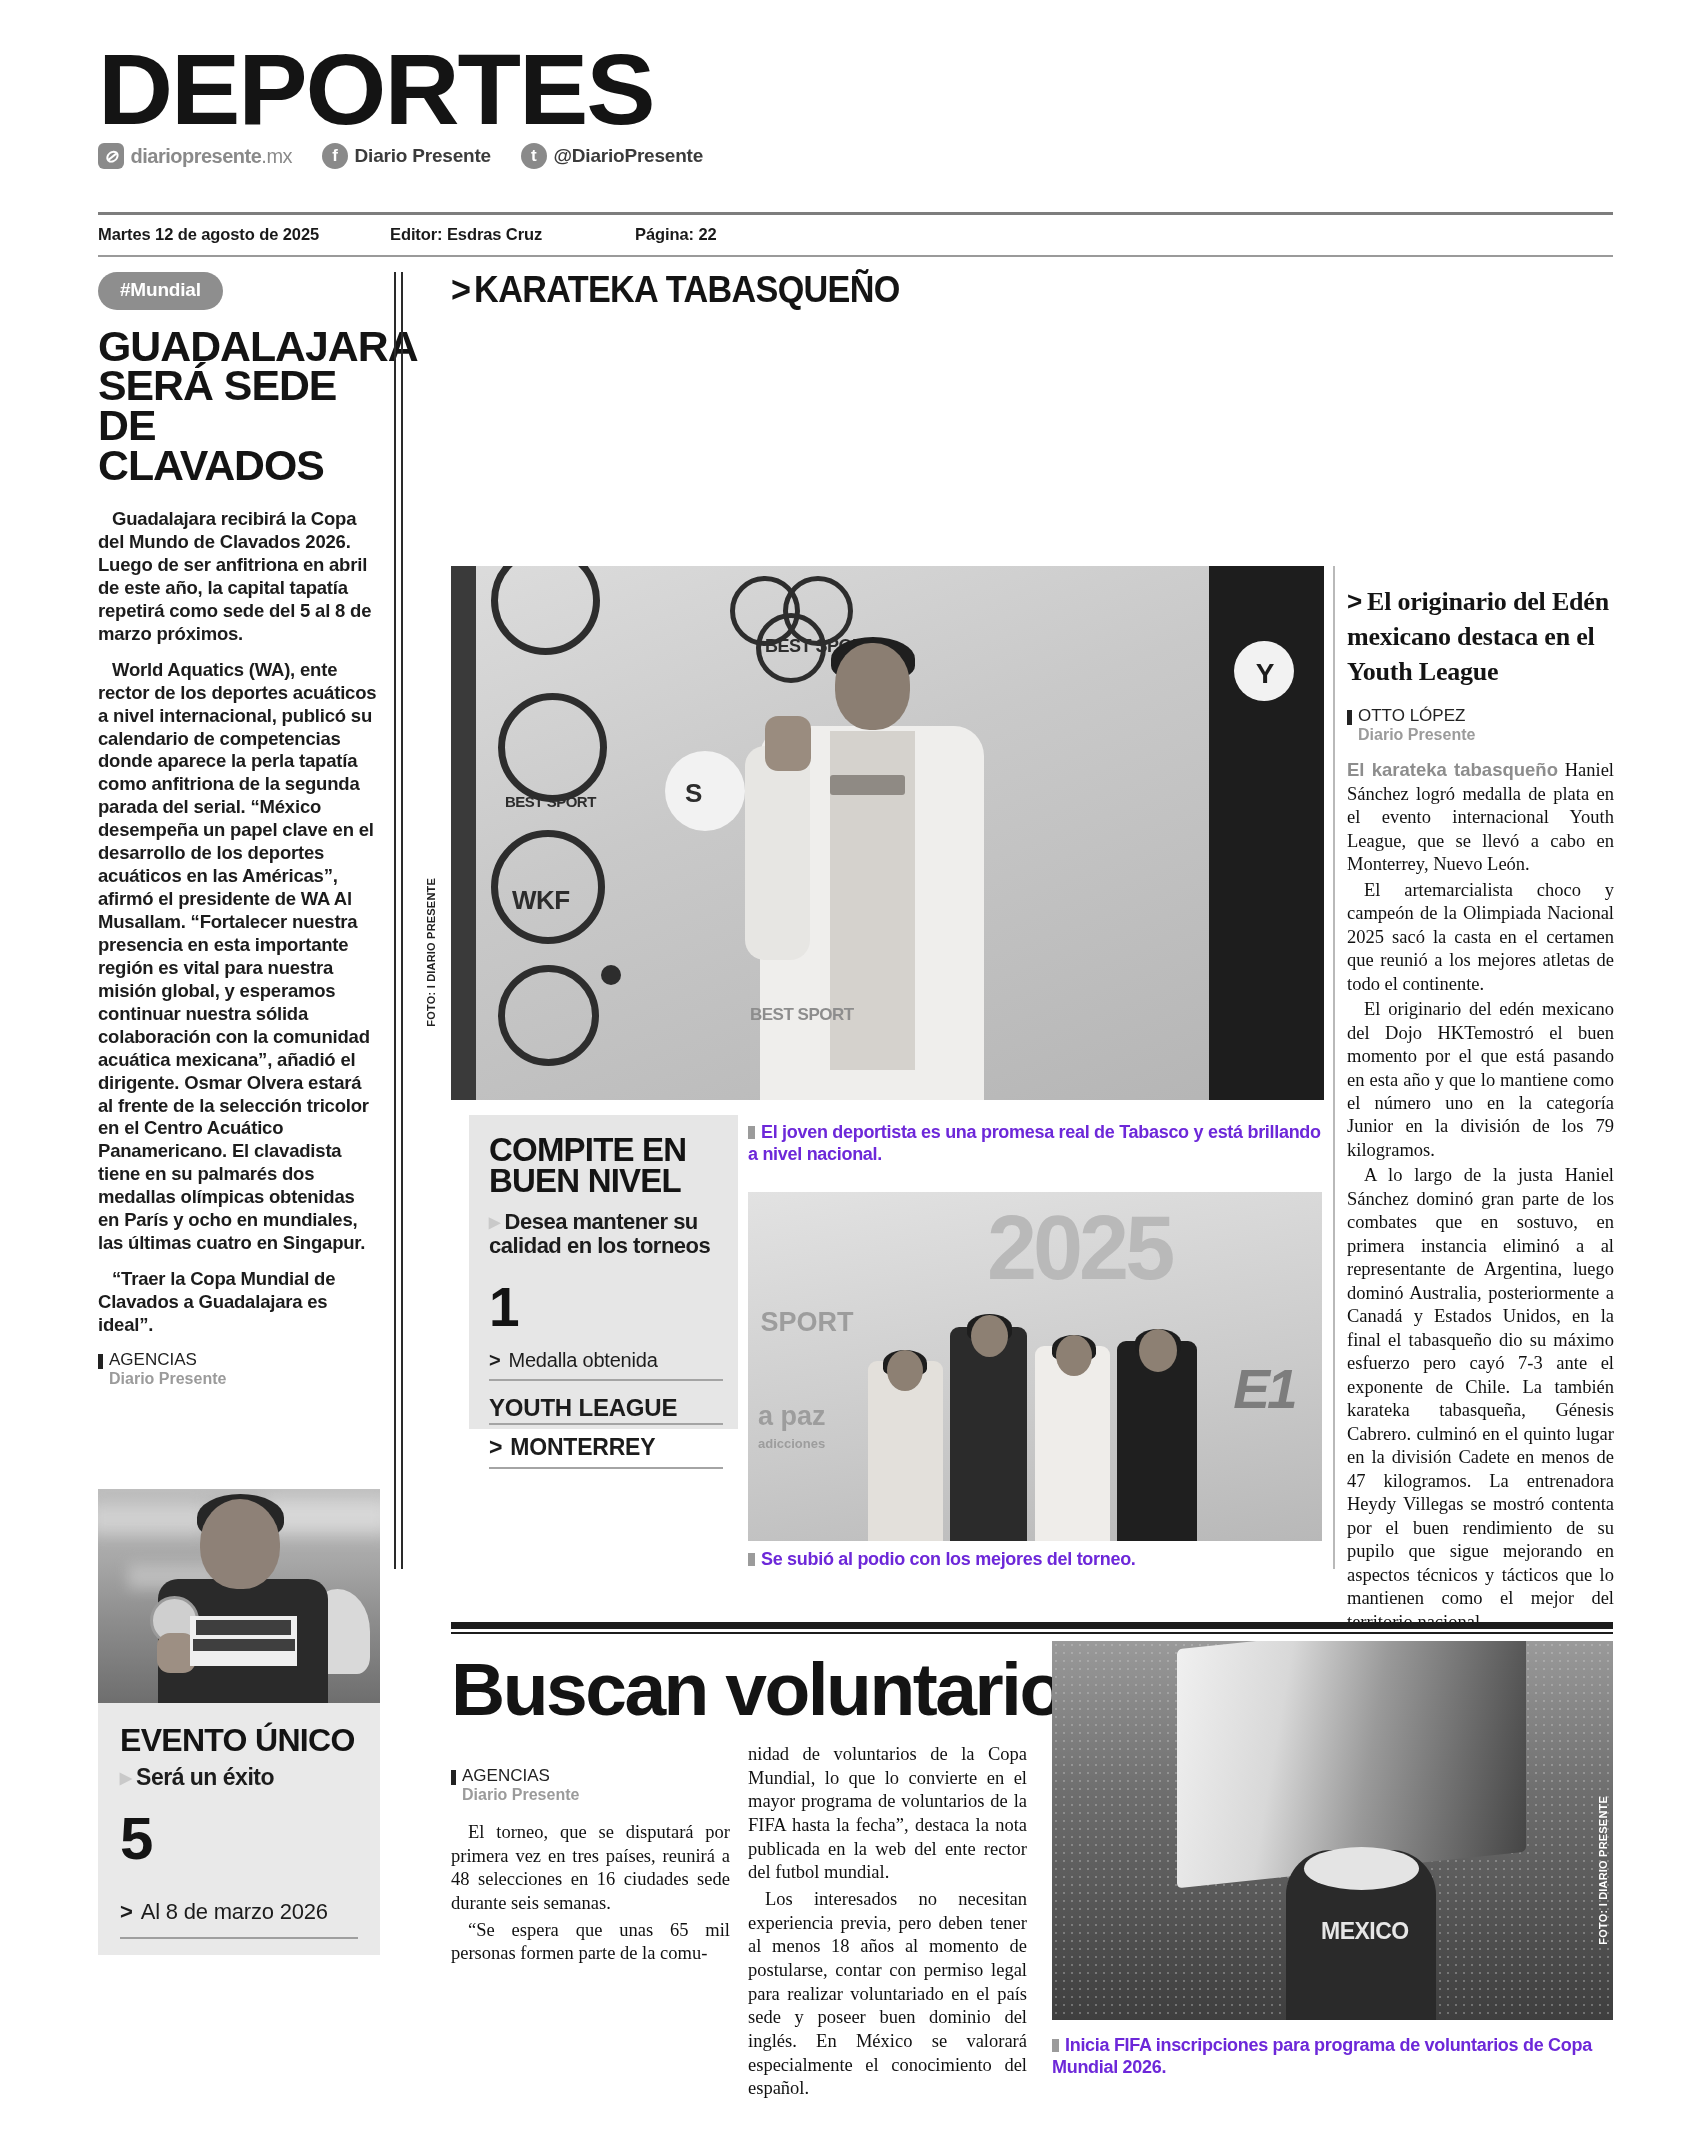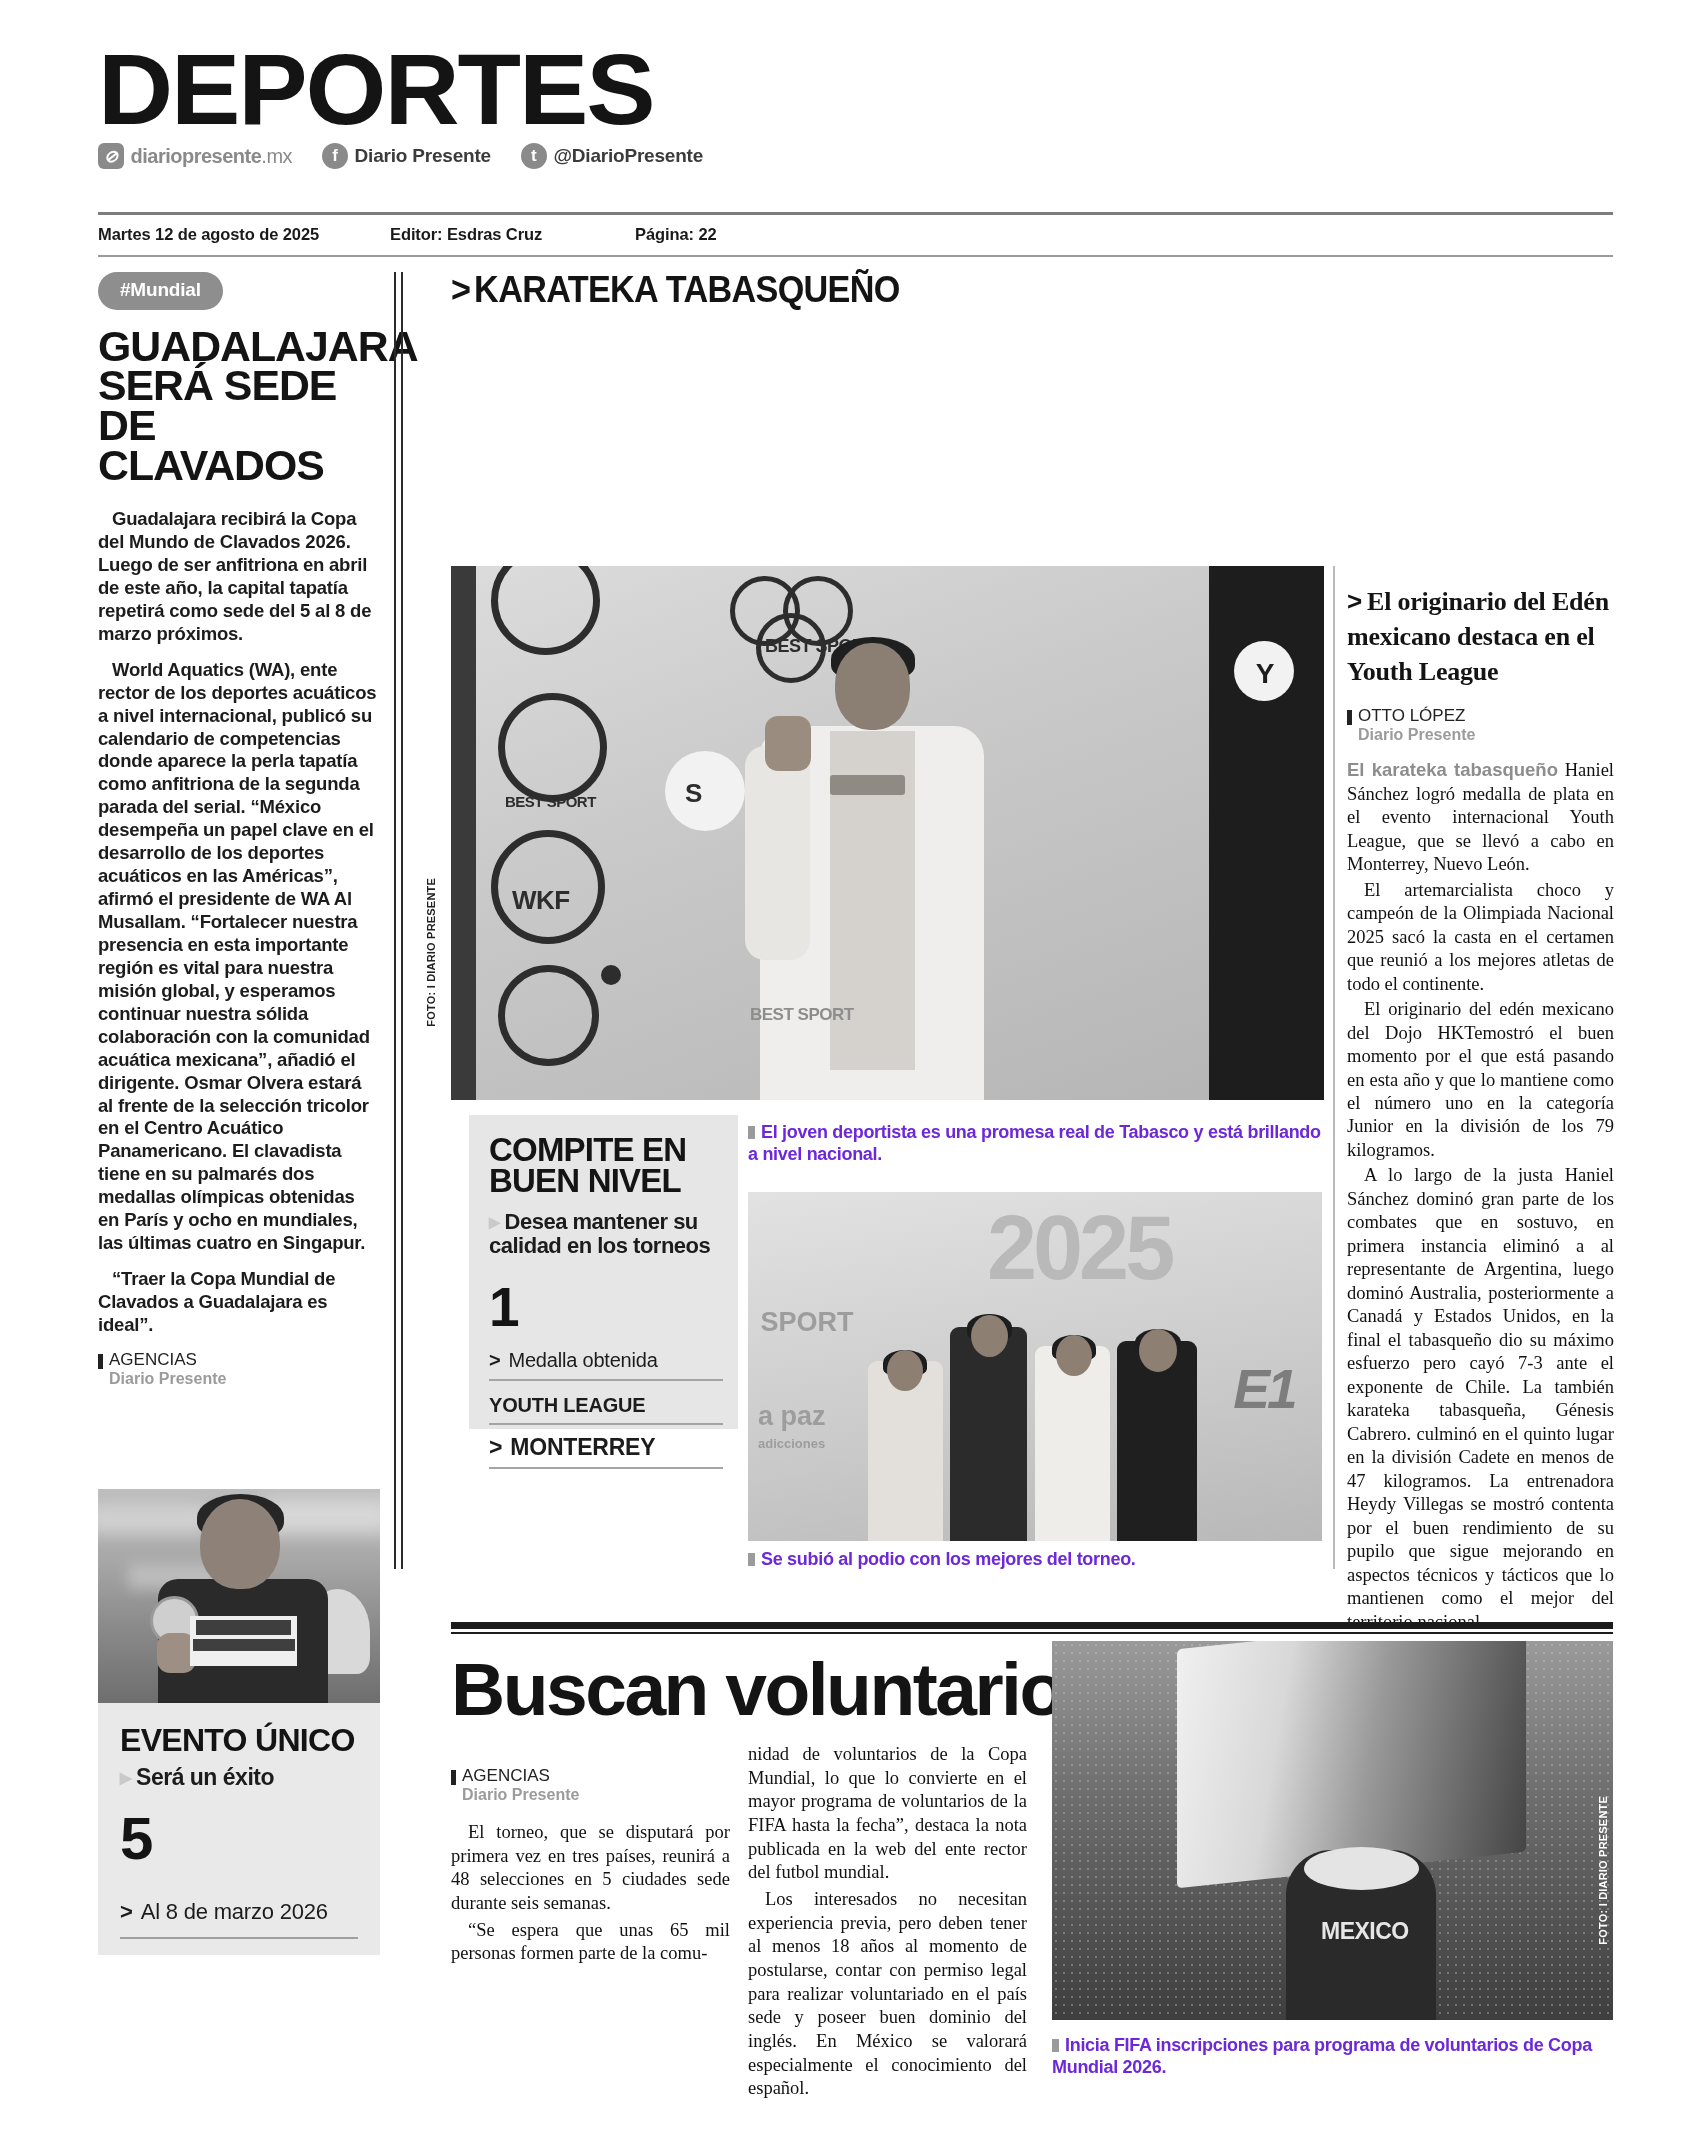--- a/index.html
+++ b/index.html
@@ -143,21 +143,21 @@
 
   
   .infobox{position:absolute;left:469px;top:1115px;width:269px;height:314px;background:#e6e6e6;}
   .ib-title{position:absolute;left:20px;top:19px;font-weight:bold;font-size:33px;line-height:0.95;letter-spacing:-0.8px;color:#141414;}
   .ib-sub{position:absolute;left:20px;top:95px;width:234px;font-weight:bold;font-size:22px;line-height:1.08;letter-spacing:-0.5px;color:#1c1c1c;}
   .ib-sub .arrow{color:#c9c9c9;margin-right:5px;}
   .ib-num{position:absolute;left:20px;top:165px;font-weight:bold;font-size:55px;line-height:1;color:#141414;}
   .ib-row{position:absolute;left:20px;width:234px;font-size:20px;letter-spacing:-0.2px;color:#1c1c1c;}
   .ib-row .arrow{font-weight:bold;margin-right:8px;}
   .ib-row.r1{top:234px;}
-  .ib-row.r2{top:279px;font-weight:bold;font-size:20px;}
+  .ib-row.r2{top:279px;font-weight:bold;font-size:24px;}
   .ib-row.r3{top:319px;font-weight:bold;font-size:23px;}
   .ib-rule{position:absolute;left:20px;width:234px;height:1.5px;background:#a4a4a4;}
   .ib-rule.l1{top:264px;}
   .ib-rule.l2{top:308px;}
   .ib-rule.l3{top:352px;}
 
   
   .photo2{position:absolute;left:748px;top:1192px;width:574px;height:349px;overflow:hidden;background:#d5d5d5;}
   .p2-bg{position:absolute;inset:0;background:linear-gradient(170deg,#e2e2e2 0%,#cacaca 60%,#b8b8b8 100%);}
   .p2-year{position:absolute;left:239px;top:5px;font-weight:bold;font-size:90px;color:#b9b9b9;letter-spacing:-4px;}
@@ -384,21 +384,21 @@
 
   <div class="byline bot-byline">
     <span class="bullet"></span>
     <span class="byline-names">
       <div class="byline-name">AGENCIAS</div>
       <div class="byline-org">Diario Presente</div>
     </span>
   </div>
 
   <div class="bot-col1 bot-text">
-    <p>El torneo, que se disputará por primera vez en tres países, reunirá a 48 selecciones en 5 ciudades sede durante seis semanas.</p>
+    <p>El torneo, que se disputará por primera vez en tres países, reunirá a 48 selecciones en 16 ciudades sede durante seis semanas.</p>
     <p>“Se espera que unas 65 mil personas formen parte de la comu-</p>
   </div>
   <div class="bot-col2 bot-text">
     <p class="first">nidad de voluntarios de la Copa Mundial, lo que lo convierte en el mayor programa de voluntarios de la FIFA hasta la fecha”, destaca la nota publicada en la web del ente rector del futbol mundial.</p>
     <p>Los interesados no necesitan experiencia previa, pero deben tener al menos 18 años al momento de postularse, contar con permiso legal para realizar voluntariado en el país sede y poseer buen dominio del inglés. En México se valorará especialmente el conocimiento del español.</p>
   </div>
 
   <div class="photo3">
     <div class="p3-bg"></div>
     <div class="p3-crowd"></div>

